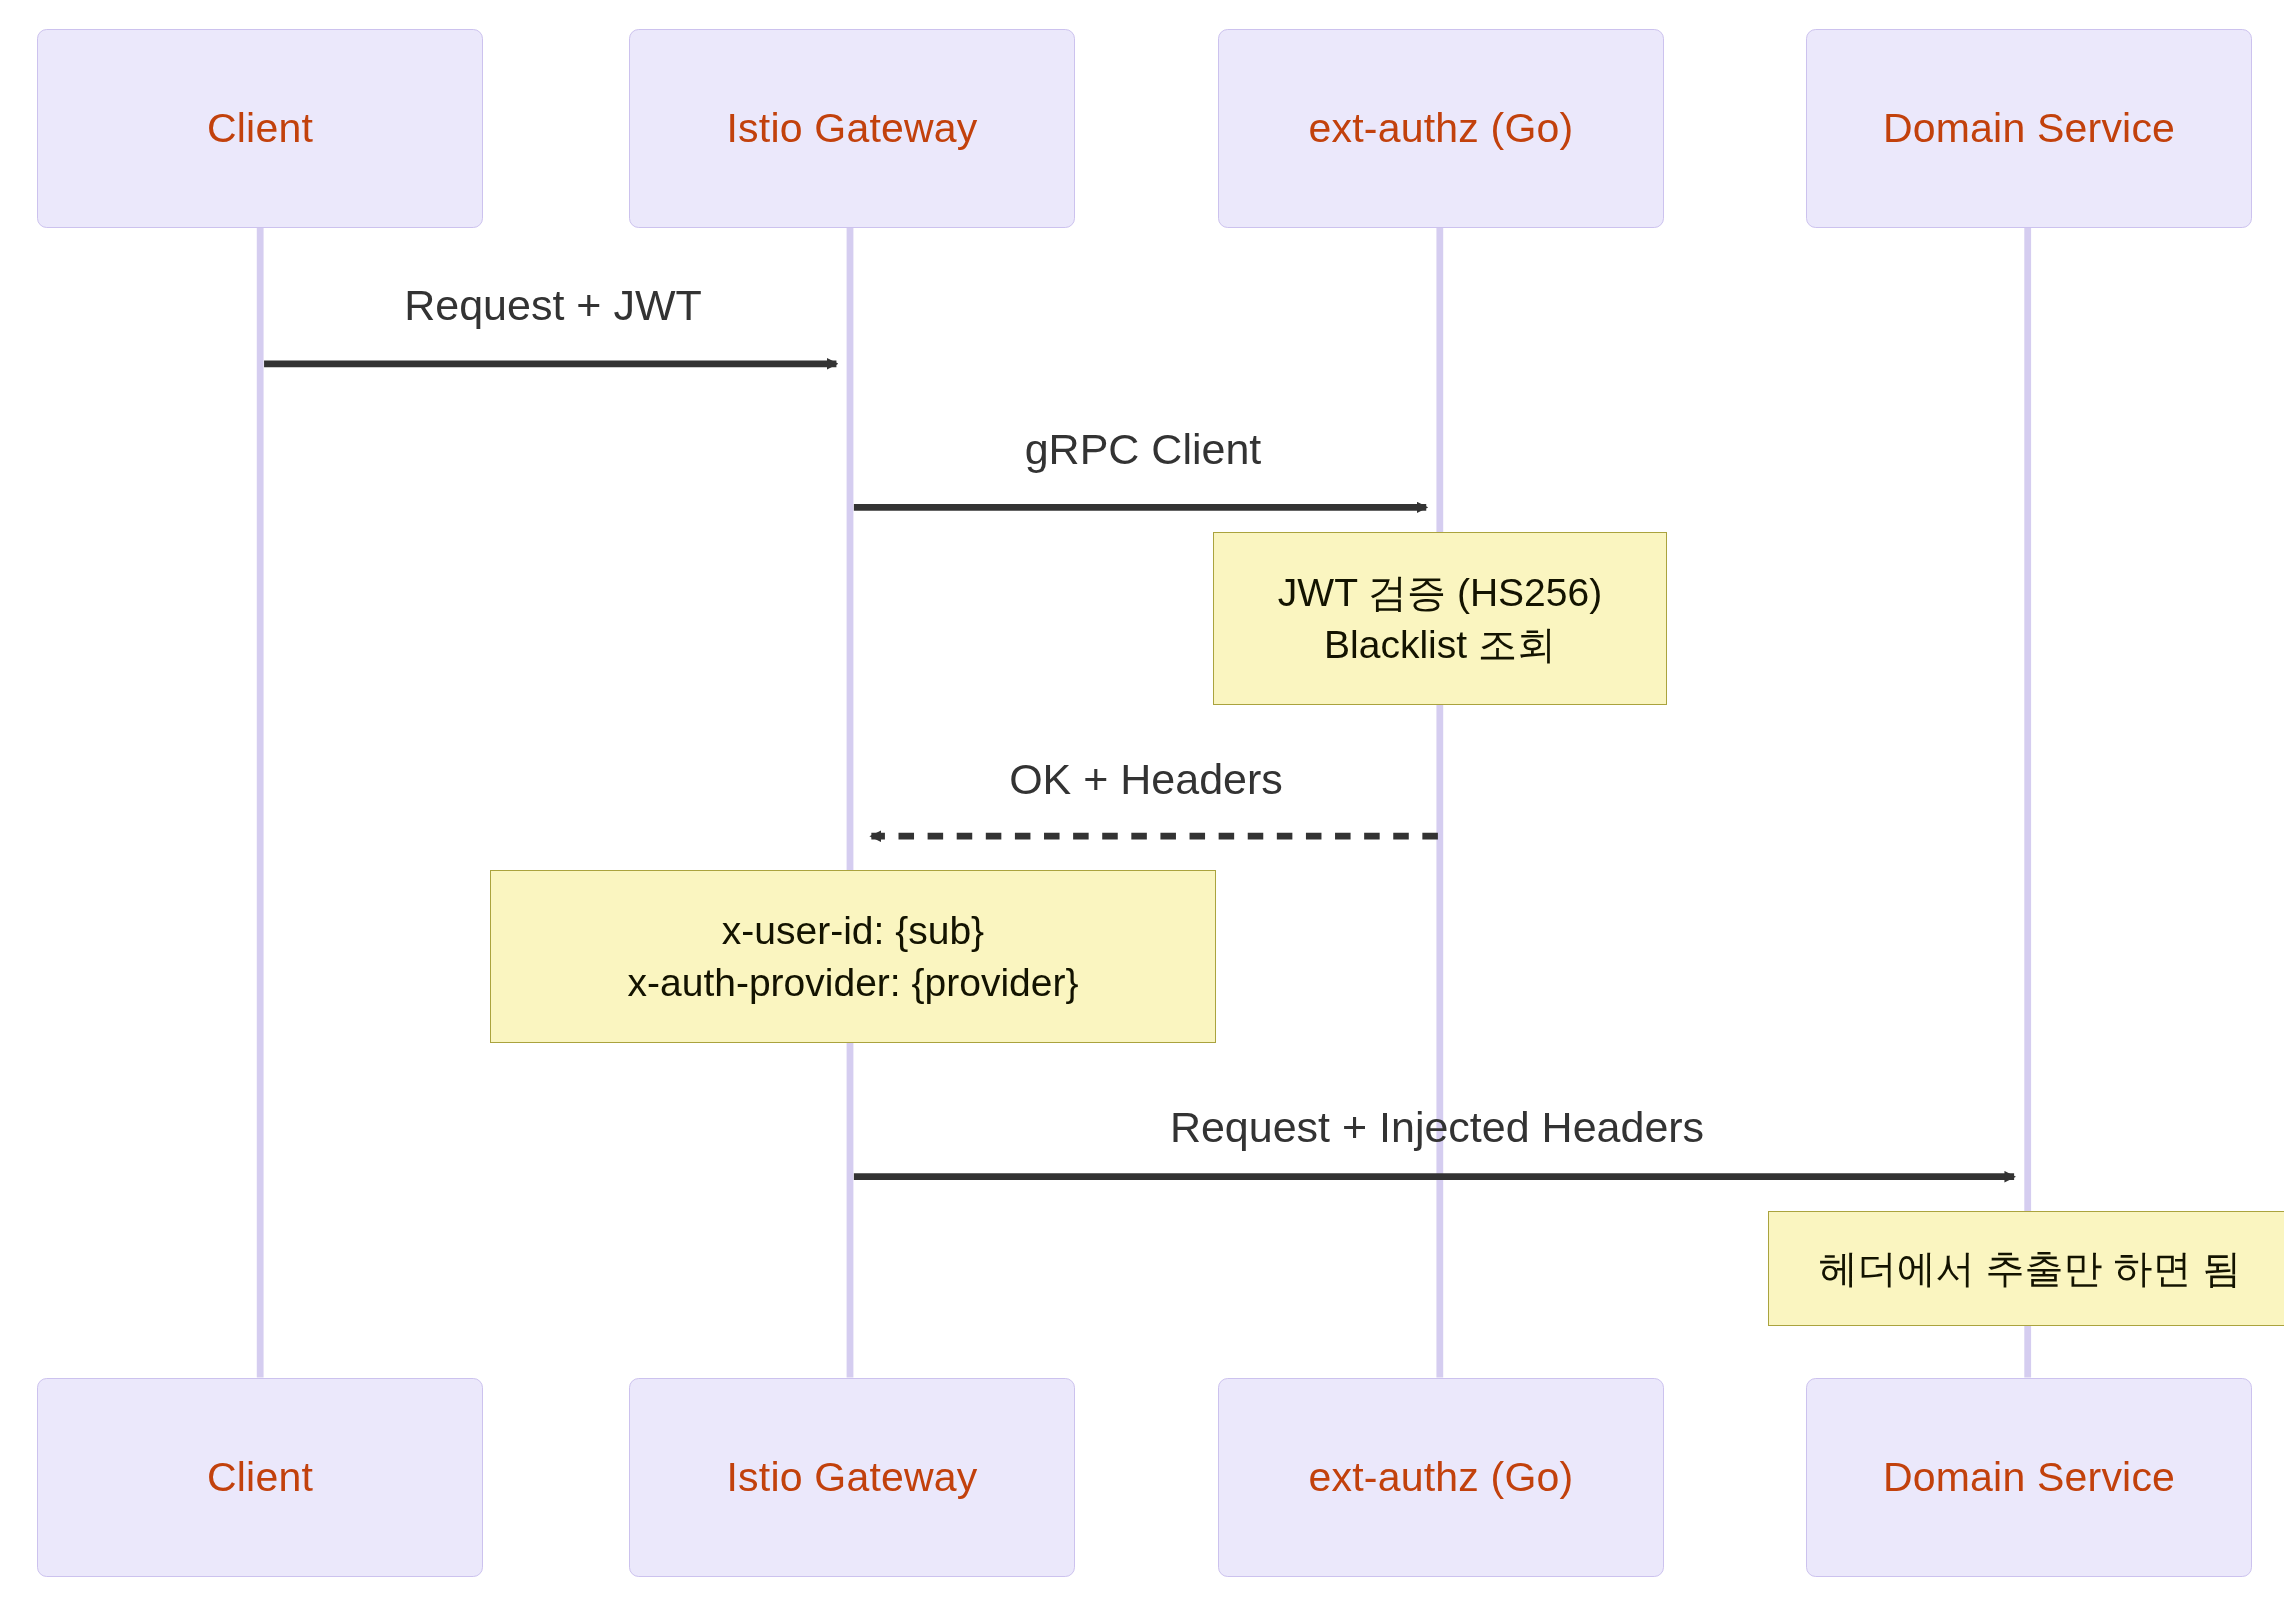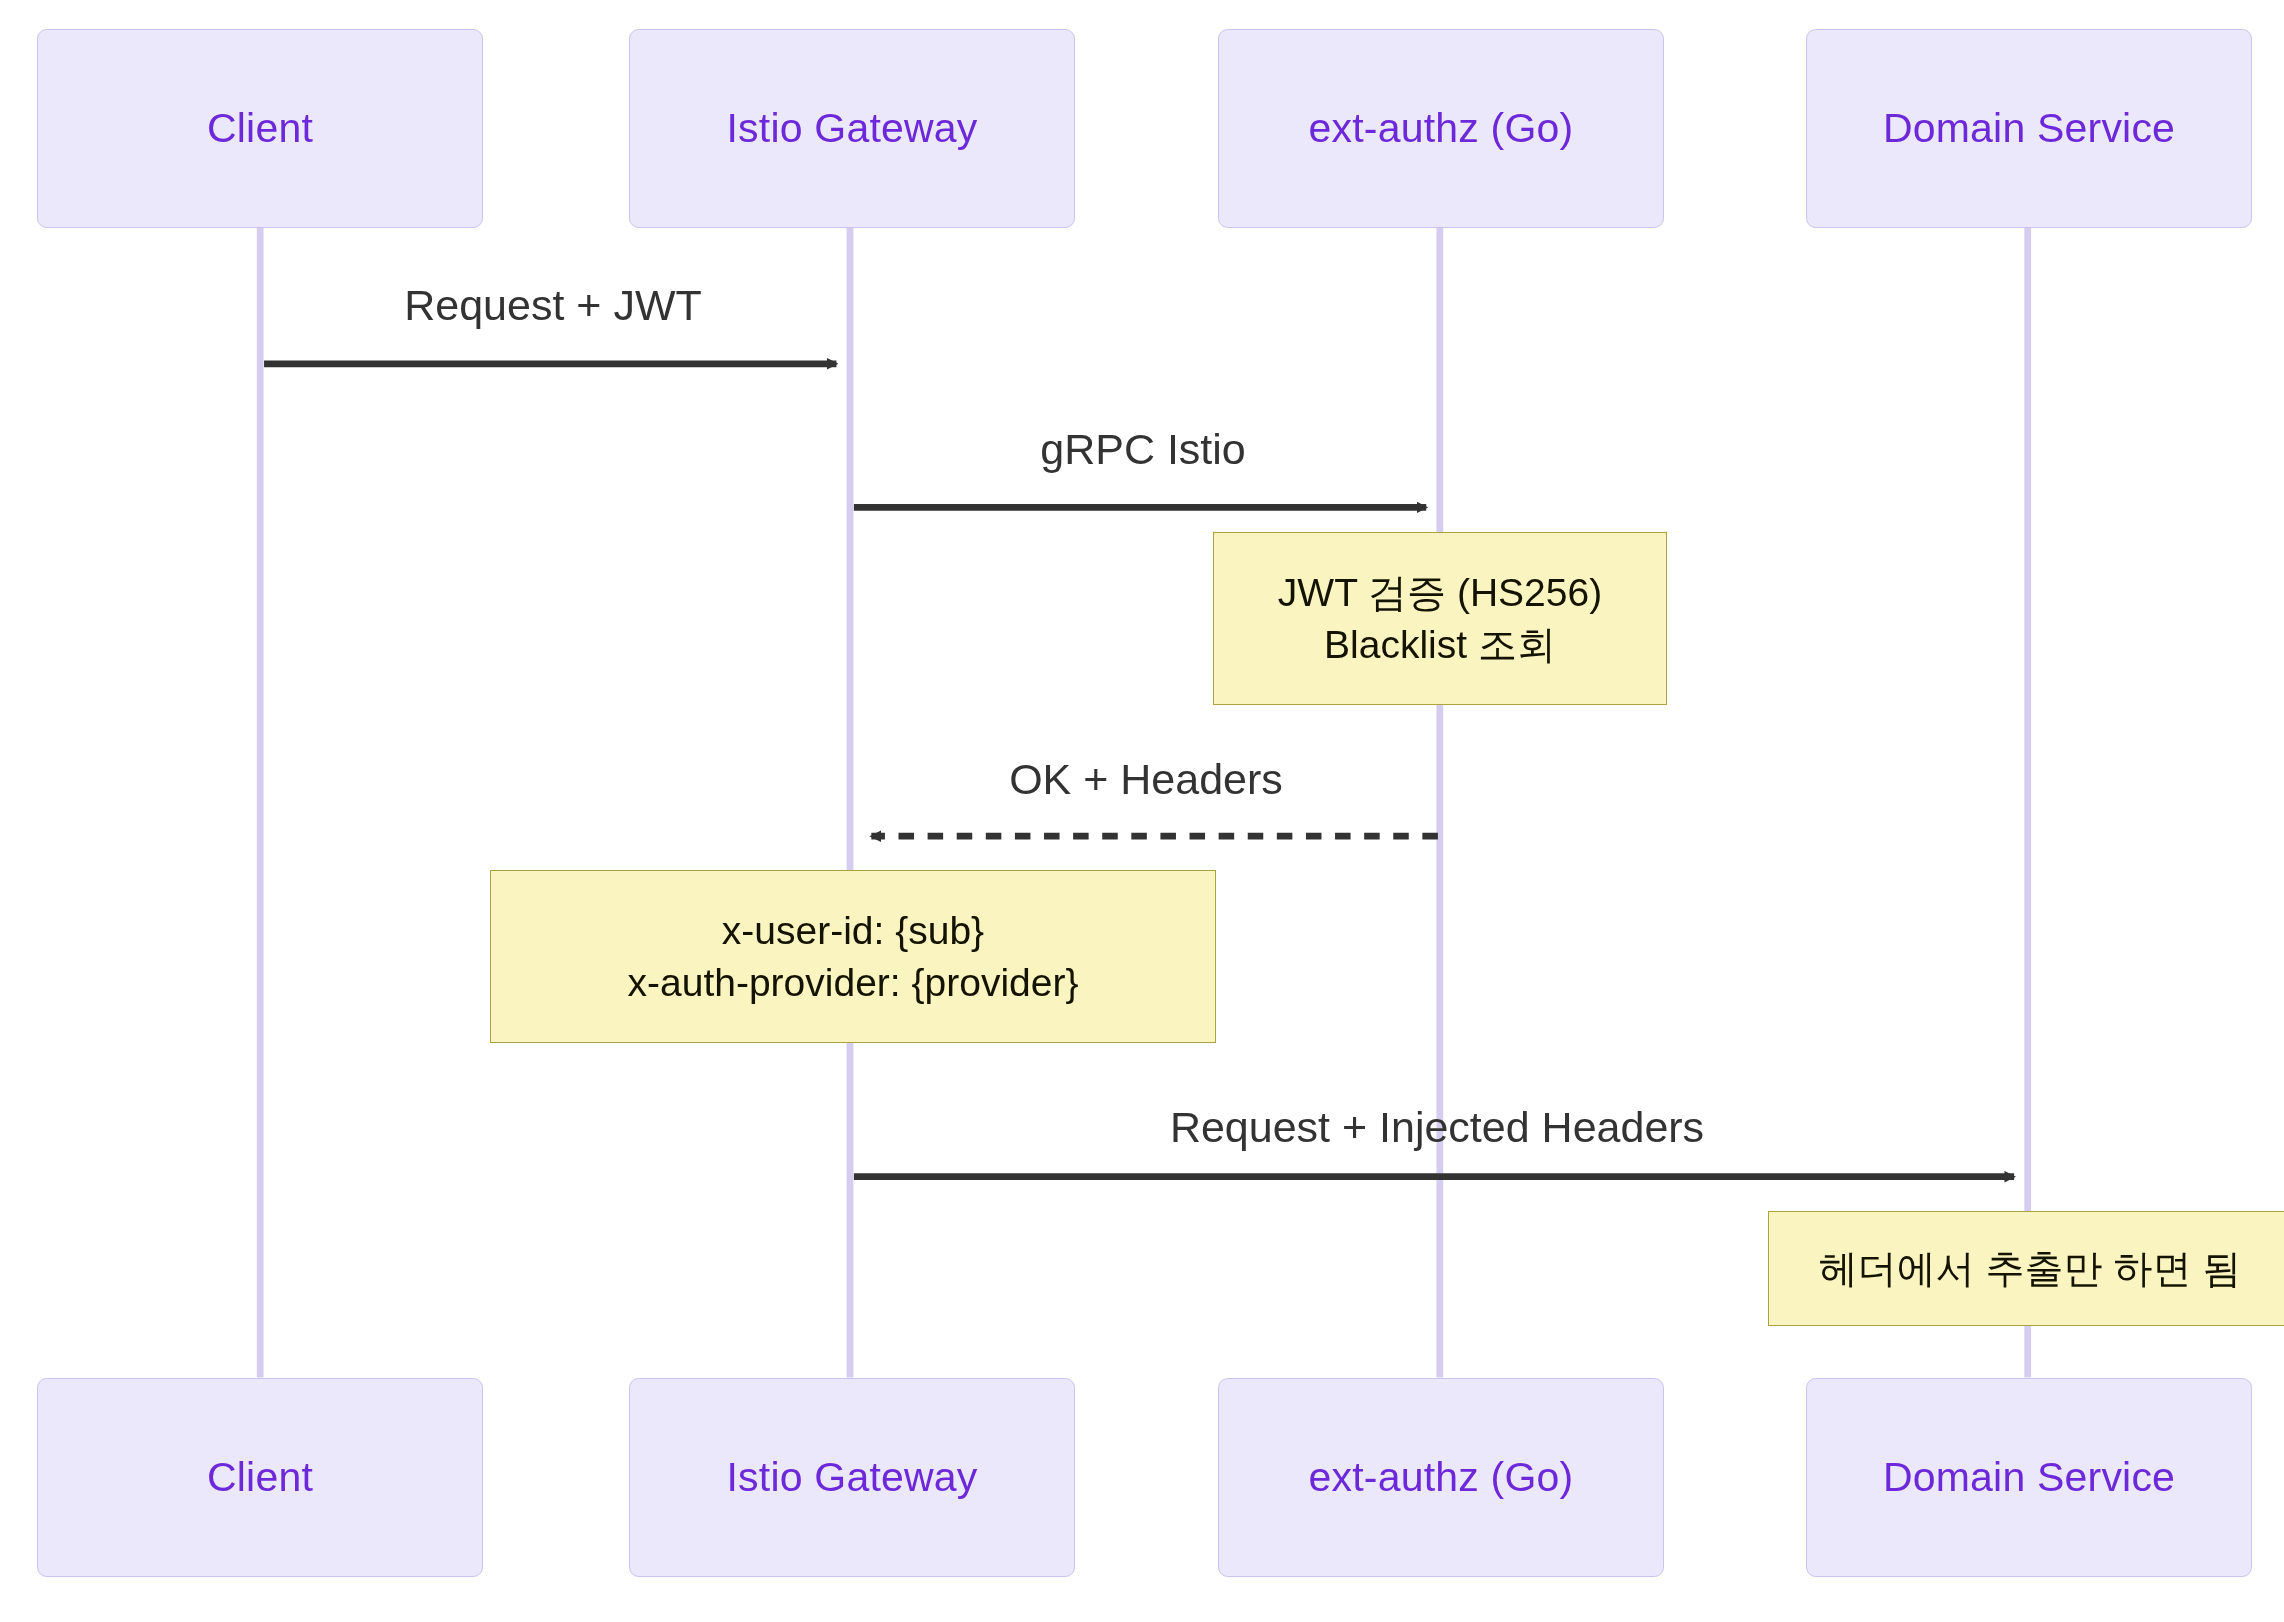--- a/index.html
+++ b/index.html
@@ -29,21 +29,21 @@
   
   .participant {
     position: absolute;
     box-sizing: border-box;
     background: #ebe8fb;
     border: 1.9px solid #ccc2ee;
     border-radius: 9.7px;
     display: flex;
     align-items: center;
     justify-content: center;
-    color: #6d28d9;
+    color: #c2410c;
     font-size: 41px;
     font-weight: 400;
     letter-spacing: 0.2px;
     white-space: nowrap;
   }
 
   
   .note {
     position: absolute;
     box-sizing: border-box;
@@ -136,21 +136,21 @@
   </div>
   <div class="participant" style="left:1218px; top:1378px; width:446px; height:199px;">
     <span>ext-authz (Go)</span>
   </div>
   <div class="participant" style="left:1806px; top:1378px; width:446px; height:199px;">
     <span>Domain Service</span>
   </div>
 
   <div class="msg-label" style="left:553px; top:281px;">Request + JWT</div>
 
-  <div class="msg-label" style="left:1143px; top:425px;">gRPC Istio</div>
+  <div class="msg-label" style="left:1143px; top:425px;">gRPC Client</div>
 
   <div class="msg-label" style="left:1146px; top:755px;">OK + Headers</div>
 
   <div class="msg-label" style="left:1437px; top:1095px;margin-top:8px;">Request + Injected Headers</div>
 
   <div class="note" style="left:1213px; top:532px; width:454px; height:173px;">
     <span class="note-line">JWT 검증 (HS256)</span>
     <span class="note-line">Blacklist 조회</span>
   </div>
 

